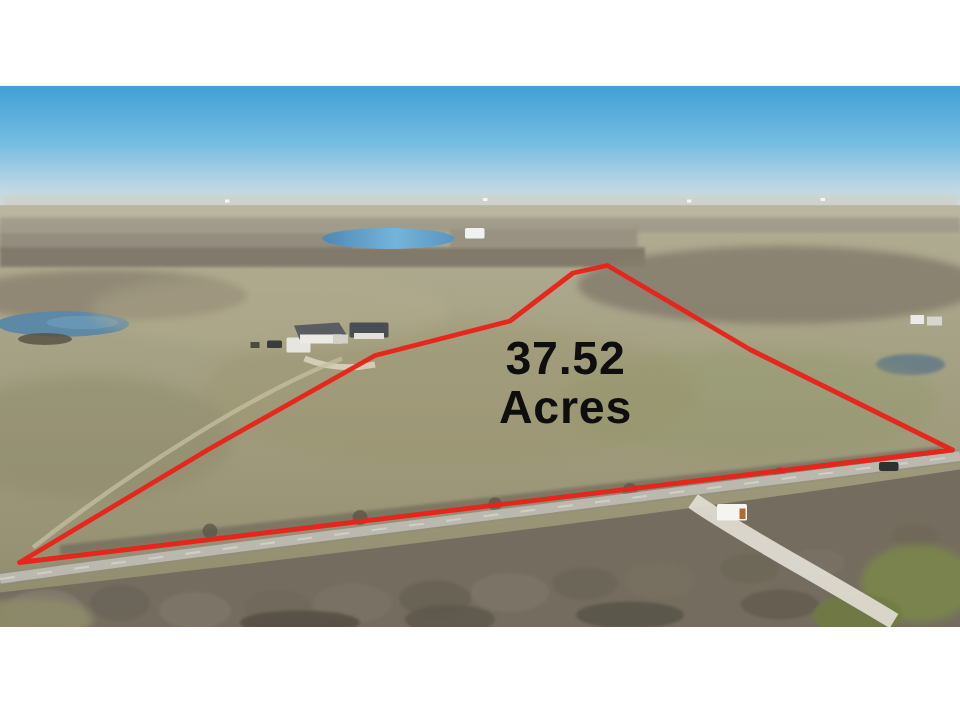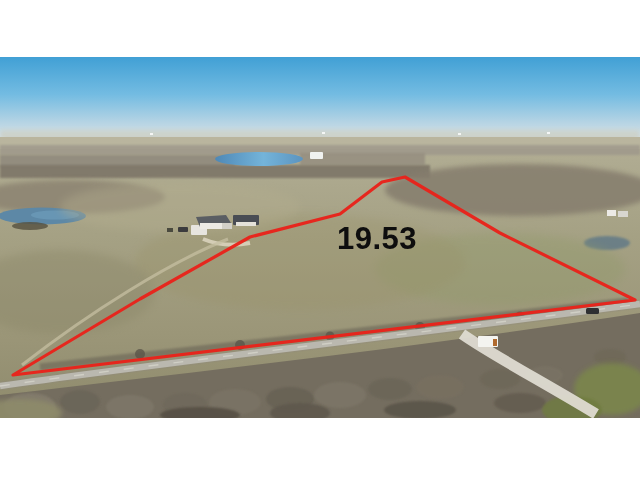--- a/index.html
+++ b/index.html
@@ -150,19 +150,20 @@
         <ellipse cx="20" cy="356" rx="42" ry="14" fill="#8e8b6a" opacity="0.9" filter="url(#b2)"></ellipse>
         <path d="M 462,277 C 492,298 545,326 596,357" stroke="#dedbd1" stroke-width="11" fill="none" opacity="0.95"></path>
         <rect x="478" y="279" width="20" height="11" rx="1" fill="#f4f4f0"></rect>
         <rect x="493" y="282" width="4" height="7" fill="#b06a2e"></rect>
       </g>
 
       <polygon points="13,318 140,242 250,180 340,157 382,125 405,120 500,176 635,243" fill="none" stroke="#e8231b" stroke-width="3.2" stroke-linejoin="round" opacity="0.97"></polygon>
     </svg>
 
     <div class="acreage">
-      <span>19.53</span>
+      <span>37.52</span>
+      <span>Acres</span>
     </div>
   </div>
 
   <div class="letterbox bottom"></div>
 
 </div>
 
 </body></html>

